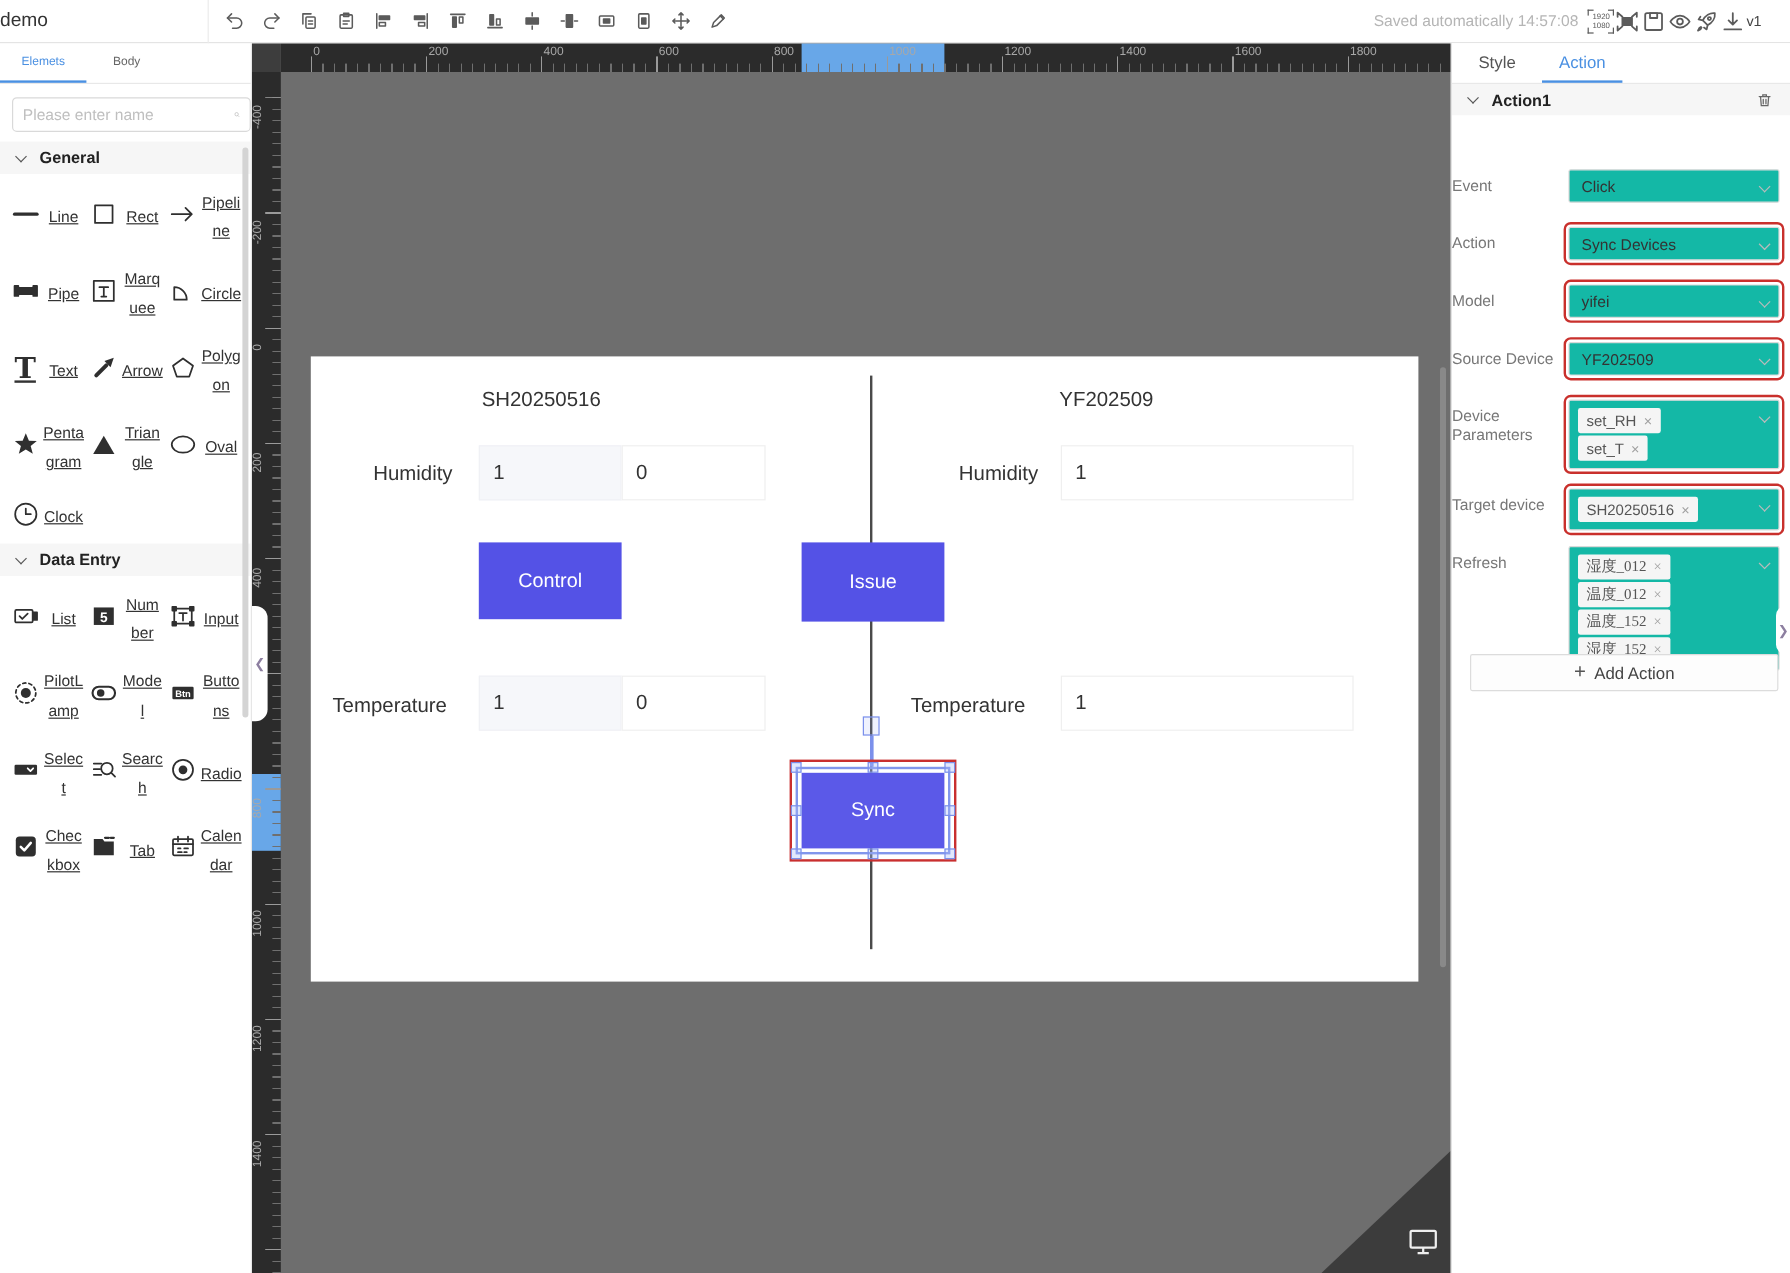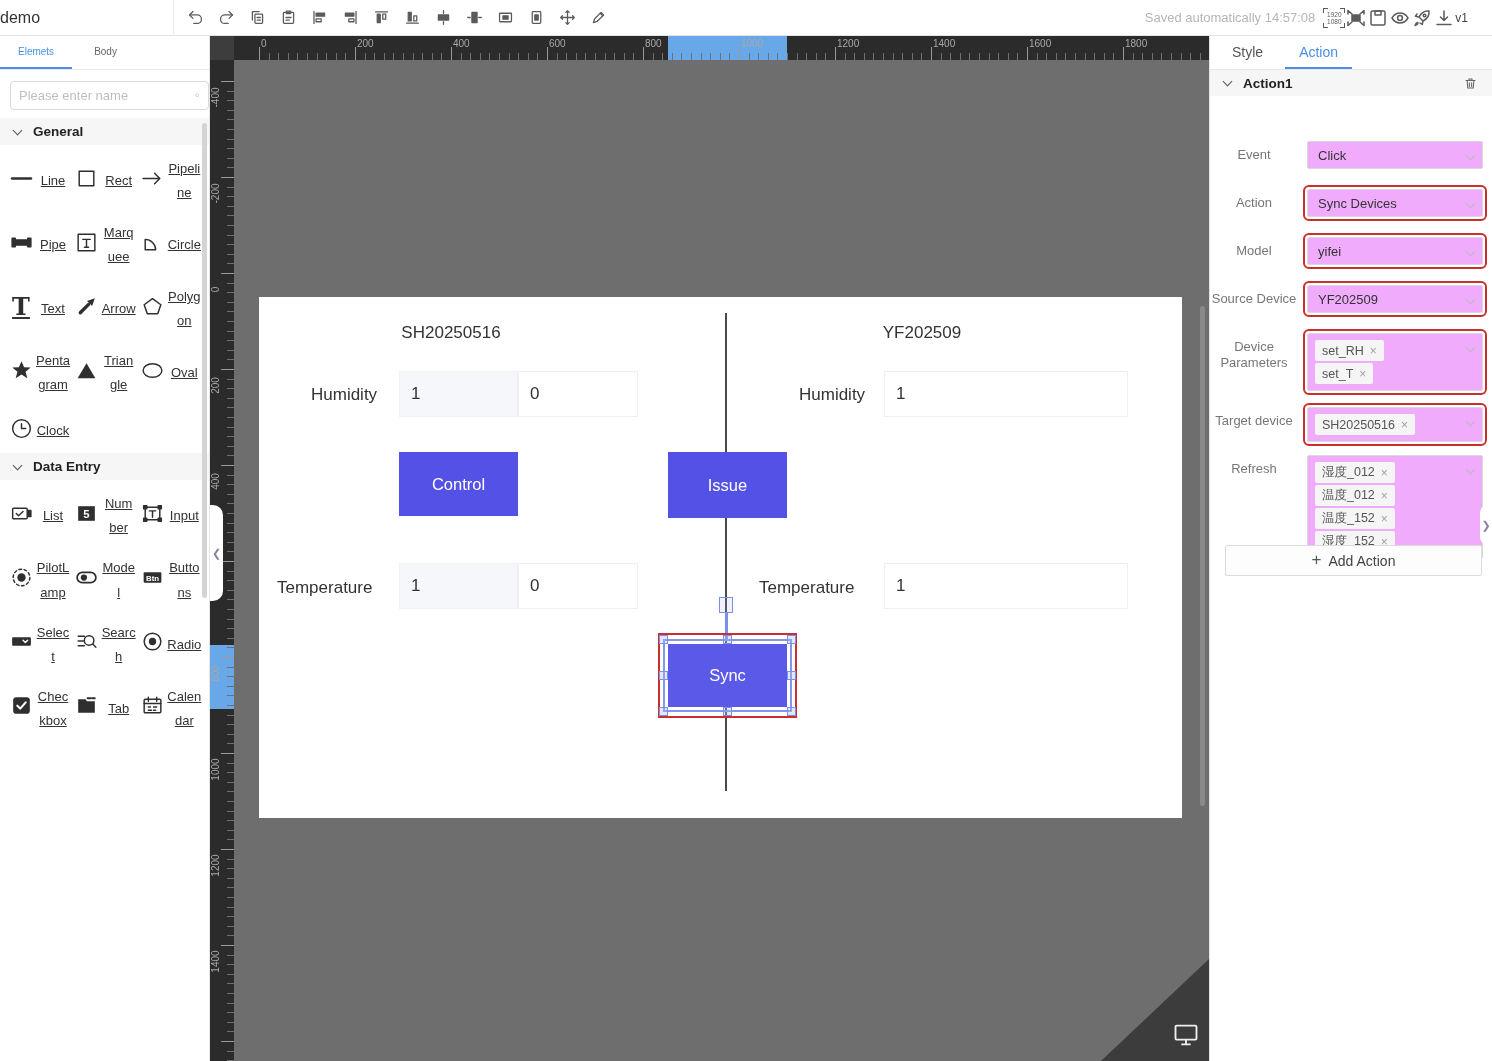--- a/index.html
+++ b/index.html
@@ -110,23 +110,23 @@
   .insp-tab { font-size:14px; color:#555; line-height:32px; cursor:pointer; position:relative; }
   .insp-tab.active { color:#4a90e2; }
   .insp-tab.active::after { content:""; position:absolute; left:-14px; right:-14px; bottom:0; height:2px; background:#4a90e2; }
   .insp-head { height:26px; background:#f6f6f6; display:flex; align-items:center; padding:0 14px; gap:12px; margin-bottom:12px; }
   .insp-head .chev { width:7px; height:7px; border-right:1.4px solid #555; border-bottom:1.4px solid #555;
     transform:rotate(45deg); margin-top:-3px; }
   .insp-head-title { font-size:13.5px; font-weight:bold; color:#222; }
   .trash { margin-left:auto; cursor:pointer; display:flex; }
   .trash svg { width:15px; height:15px; stroke:#666; fill:none; stroke-width:1.4; stroke-linecap:round; }
   .frow { position:absolute; left:0; width:283px; display:flex; }
-  .flabel { width:88px; text-align:center; font-size:13px; color:#777; padding-top:6px; line-height:16px; }
+  .flabel { width:88px; text-align:left; font-size:13px; color:#777; padding-top:6px; line-height:16px; }
   .fctrl { margin-left:9px; width:176px; position:relative; }
-  .select { min-height:28px; border:1px solid #d9d9d9; border-radius:2px; background:#f0abfc;
+  .select { min-height:28px; border:1px solid #d9d9d9; border-radius:2px; background:#14b8a6;
     display:flex; align-items:center; padding:0 22px 0 10px; font-size:13px; color:#333; cursor:pointer; }
   .select.multi { display:block; padding:4px 22px 4px 5px; }
   .select .chevron, .multi .chevron { position:absolute; right:9px; top:11px; width:7px; height:7px;
     border-right:1.4px solid #bbb; border-bottom:1.4px solid #bbb; transform:rotate(45deg); }
   .hl-red { outline:2.5px solid #c9302c; outline-offset:2px; }
   .tag { display:flex; align-items:center; gap:6px; background:#f5f5f5; border-radius:2px;
     height:21px; padding:0 7px; font-size:12.5px; color:#555; margin:2px; width:max-content; }
   .tag .x { color:#a0a0a0; font-size:12px; cursor:pointer; }
   .add-action { position:absolute; left:15px; top:509px; width:257px; height:31px; border:1px solid #dcdcdc;
     border-radius:2px; background:#fdfdfd; display:flex; align-items:center; justify-content:center;
@@ -690,21 +690,21 @@
             <span class="x">×</span>
           </span>
         <span class="chevron"></span>
       </div>
     </div>
   </div>
 
   <div class="frow" style="top:419px;">
     <div class="flabel">Refresh</div>
     <div class="fctrl">
-      <div class="select multi" style="min-height:102px;">
+      <div class="select multi" style="min-height:102px;font-family:Liberation Serif, serif;">
         <span class="tag">
             <span>湿度_012</span>
             <span class="x">×</span>
           </span>
         <span class="tag">
             <span>温度_012</span>
             <span class="x">×</span>
           </span>
         <span class="tag">
             <span>温度_152</span>

